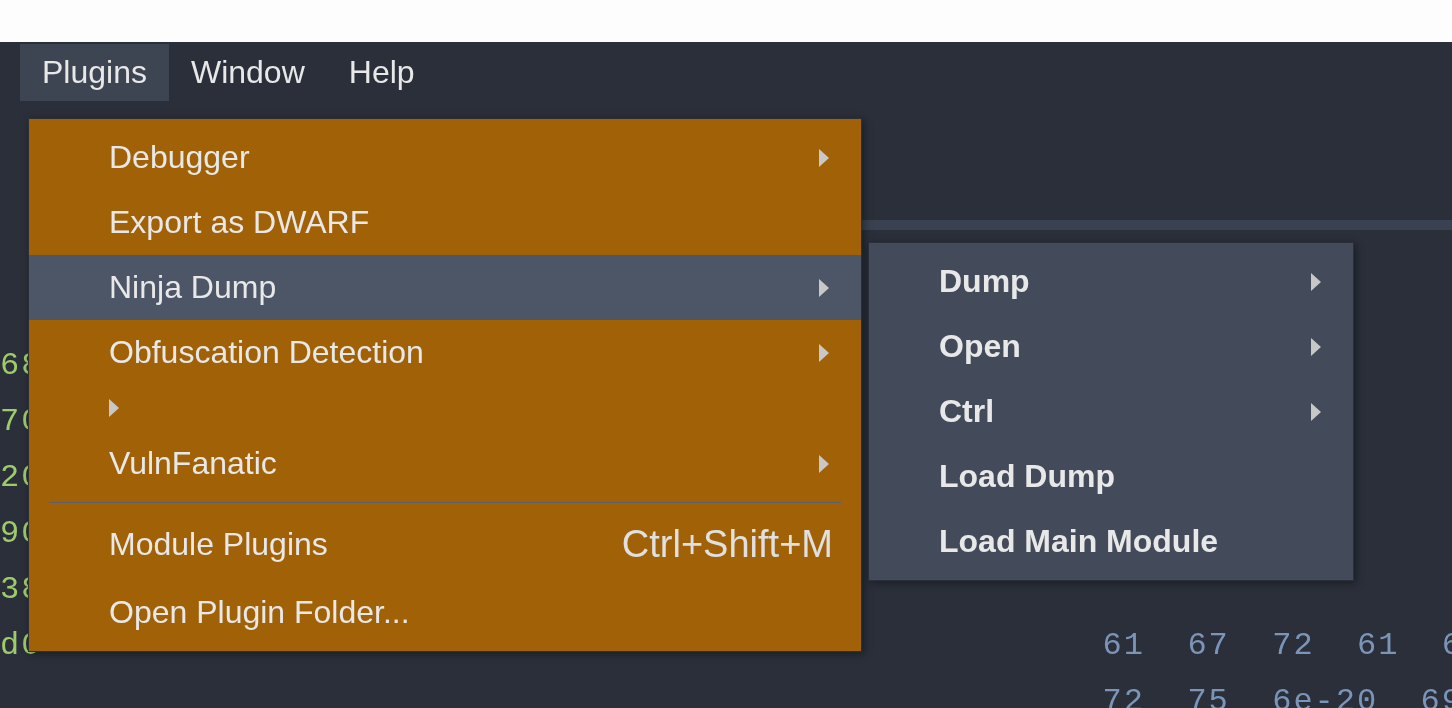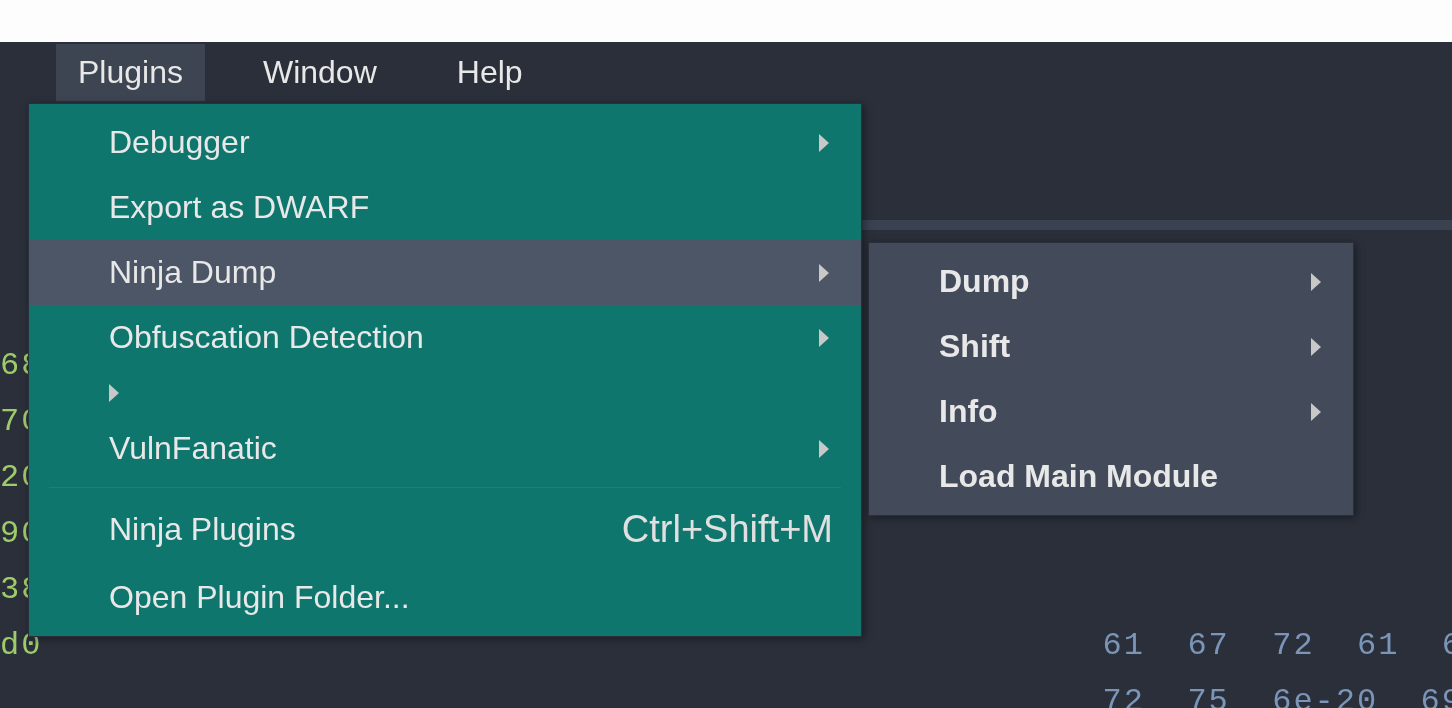--- a/index.html
+++ b/index.html
@@ -23,21 +23,20 @@
     display: flex;
     align-items: center;
     padding-left: 20px;
     gap: 0;
   }
   .menubar-item {
     font-size: 32px;
     color: #e8e8e8;
     padding: 10px 22px;
     cursor: pointer;
-    margin-left: 36px;
   }
   .menubar-item.active {
     background: #3e4552;
   }
   .content-area {
     position: relative;
     height: 606px;
     background: #2a2f3a;
   }
   .hex-bg {
@@ -48,24 +47,24 @@
     font-size: 32px;
     letter-spacing: 2px;
     line-height: 56px;
     white-space: pre;
     color: #7a95b8;
   }
   .hex-bg .addr { color: #9fcc6b; }
   .hex-bg .g { color: #7a95b8; }
   .menu-dropdown {
     position: absolute;
-    top: 1px;
+    top: 16px;
     left: 28px;
     width: 834px;
-    background: #0f766e;
+    background: #a16207;
     border: 1px solid #2a2f3a;
     box-shadow: 2px 2px 8px rgba(0,0,0,0.4);
     padding: 6px 0;
   }
   .menu-item {
     display: flex;
     align-items: center;
     justify-content: space-between;
     padding: 14px 28px 14px 80px;
     font-size: 32px;
@@ -158,39 +157,42 @@
     </div>
     <div class="menu-item">
       <span class="submenu-arrow"></span>
     </div>
     <div class="menu-item">
       <span>VulnFanatic</span>
       <span class="submenu-arrow"></span>
     </div>
     <div class="menu-sep"></div>
     <div class="menu-item">
-      <span>Ninja Plugins</span>
+      <span>Module Plugins</span>
       <span class="shortcut">Ctrl+Shift+M</span>
     </div>
     <div class="menu-item">
       <span>Open Plugin Folder...</span>
     </div>
   </div>
 
   <div class="submenu">
     <div class="menu-item">
       <span>Dump</span>
       <span class="submenu-arrow"></span>
     </div>
     <div class="menu-item">
-      <span>Shift</span>
+      <span>Open</span>
       <span class="submenu-arrow"></span>
     </div>
     <div class="menu-item">
-      <span>Info</span>
+      <span>Ctrl</span>
       <span class="submenu-arrow"></span>
+    </div>
+    <div class="menu-item">
+      <span>Load Dump</span>
     </div>
     <div class="menu-item">
       <span>Load Main Module</span>
     </div>
   </div>
 
 </div>
 
 </body></html>

